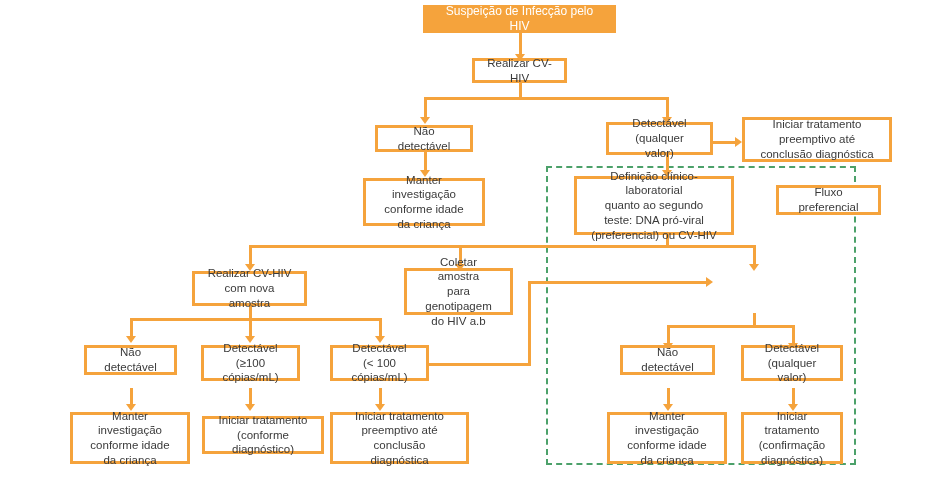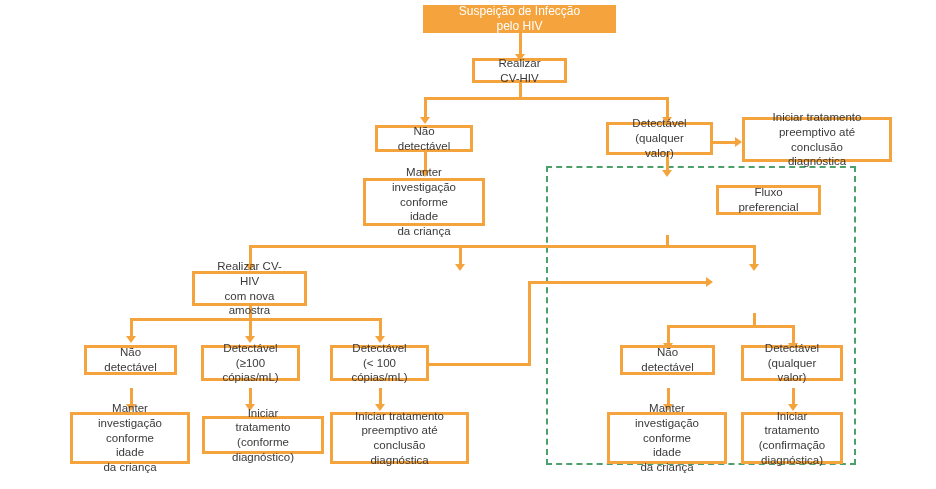--- a/index.html
+++ b/index.html
@@ -1,21 +1,21 @@
 <!DOCTYPE html>
 <html><head>
 <meta charset="utf-8">
 <style>
   html,body{margin:0;padding:0;background:#ffffff;}
   body{font-family:"Liberation Sans","DejaVu Sans",sans-serif;}
   #stage{position:relative;width:936px;height:489px;background:#ffffff;overflow:hidden;}
 
   .box{position:absolute;box-sizing:border-box;border:3px solid #F5A33C;background:#ffffff;
        display:flex;align-items:center;justify-content:center;text-align:center;
-       color:#3a3a3a;font-size:11.5px;line-height:1.28;padding:2px 20px;}
+       color:#3a3a3a;font-size:11.5px;line-height:1.28;padding:2px 12px;}
   .box.header{background:#F5A33C;border-color:#F5A33C;color:#ffffff;font-size:12px;}
 
   .hline{position:absolute;background:#F5A33C;height:3px;}
   .vline{position:absolute;background:#F5A33C;width:3px;}
 
   .arrow-d{position:absolute;width:0;height:0;border-left:5px solid transparent;
            border-right:5px solid transparent;border-top:7px solid #F5A33C;}
   .arrow-r{position:absolute;width:0;height:0;border-top:5px solid transparent;
            border-bottom:5px solid transparent;border-left:7px solid #F5A33C;}
 
@@ -106,29 +106,35 @@
   </div>
 
   <div class="box" style="left:742px;top:117px;width:150px;height:45px;">
     <span>Iniciar tratamento<br>preemptivo até<br>conclusão diagnóstica</span>
   </div>
 
   <div class="box" style="left:363px;top:178px;width:122px;height:48px;">
     <span>Manter investigação<br>conforme idade<br>da criança</span>
   </div>
 
+  <div class="box" style="left:574px;top:176px;width:160px;height:59px;">
+    <span>Definição clínico-laboratorial<br>quanto ao segundo<br>teste: DNA pró-viral<br>(preferencial) ou CV-HIV</span>
+  </div>
 
-  <div class="box" style="left:716px;top:185px;width:105px;height:30px;">
+  <div class="box" style="left:776px;top:185px;width:105px;height:30px;">
     <span>Fluxo preferencial</span>
   </div>
 
   <div class="box" style="left:192px;top:271px;width:115px;height:35px;">
     <span>Realizar CV-HIV<br>com nova amostra</span>
   </div>
 
+  <div class="box" style="left:404px;top:268px;width:109px;height:47px;">
+    <span>Coletar amostra<br>para genotipagem<br>do HIV a.b</span>
+  </div>
 
 
   <div class="box" style="left:84px;top:345px;width:93px;height:30px;">
     <span>Não detectável</span>
   </div>
 
   <div class="box" style="left:201px;top:345px;width:99px;height:36px;">
     <span>Detectável<br>(≥100 cópias/mL)</span>
   </div>
 

